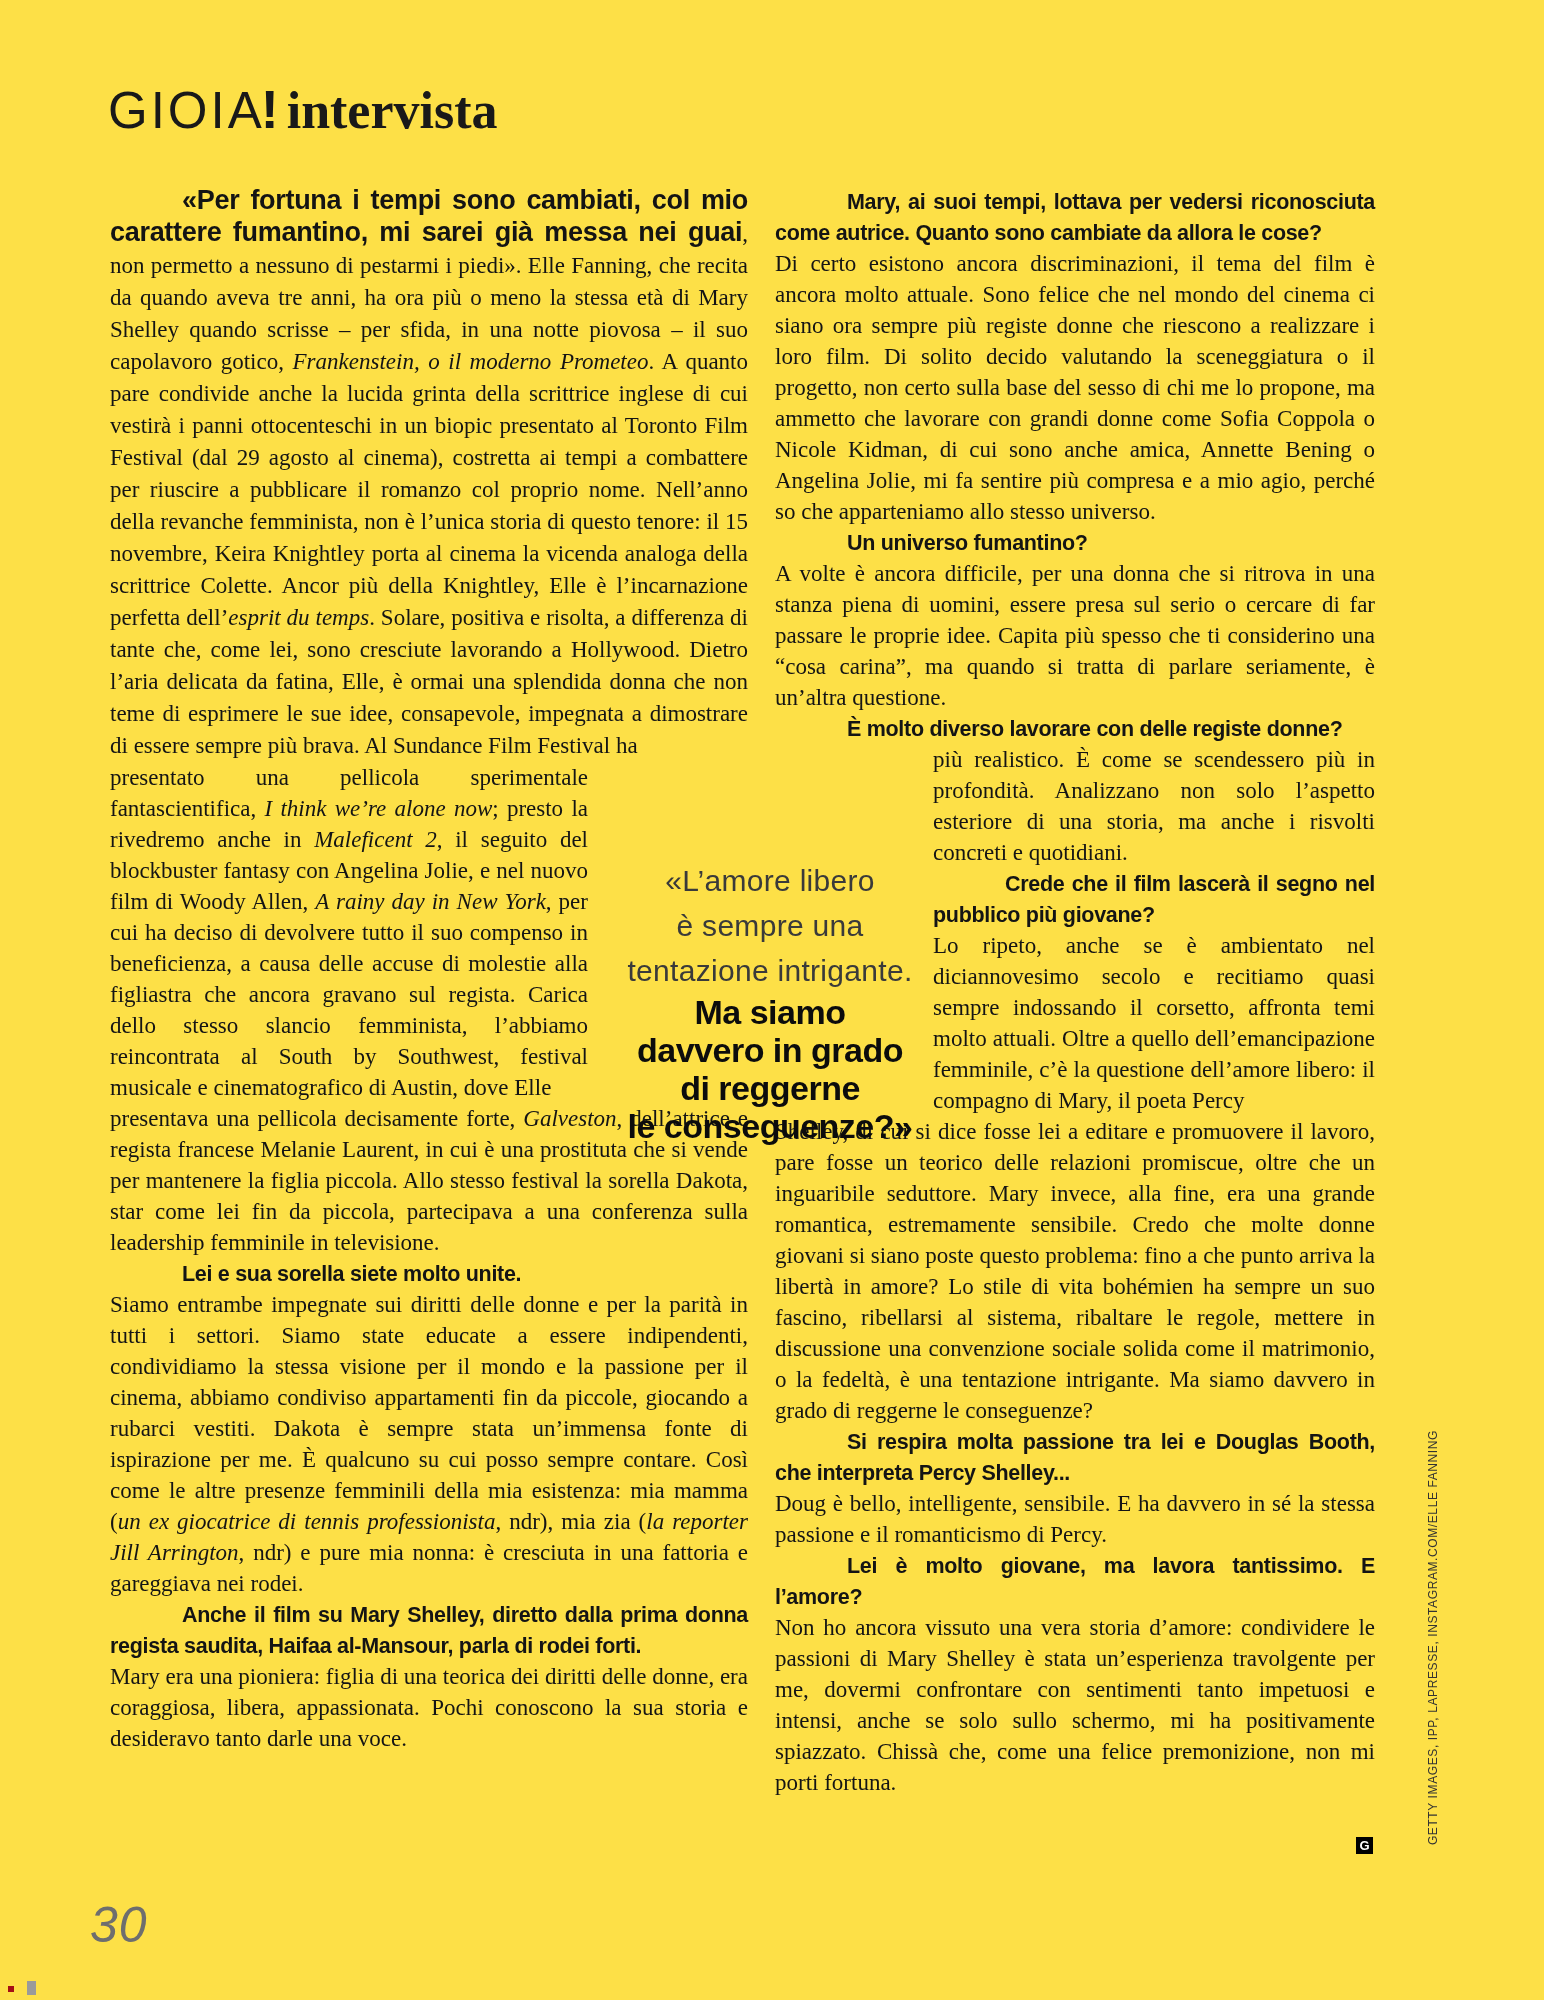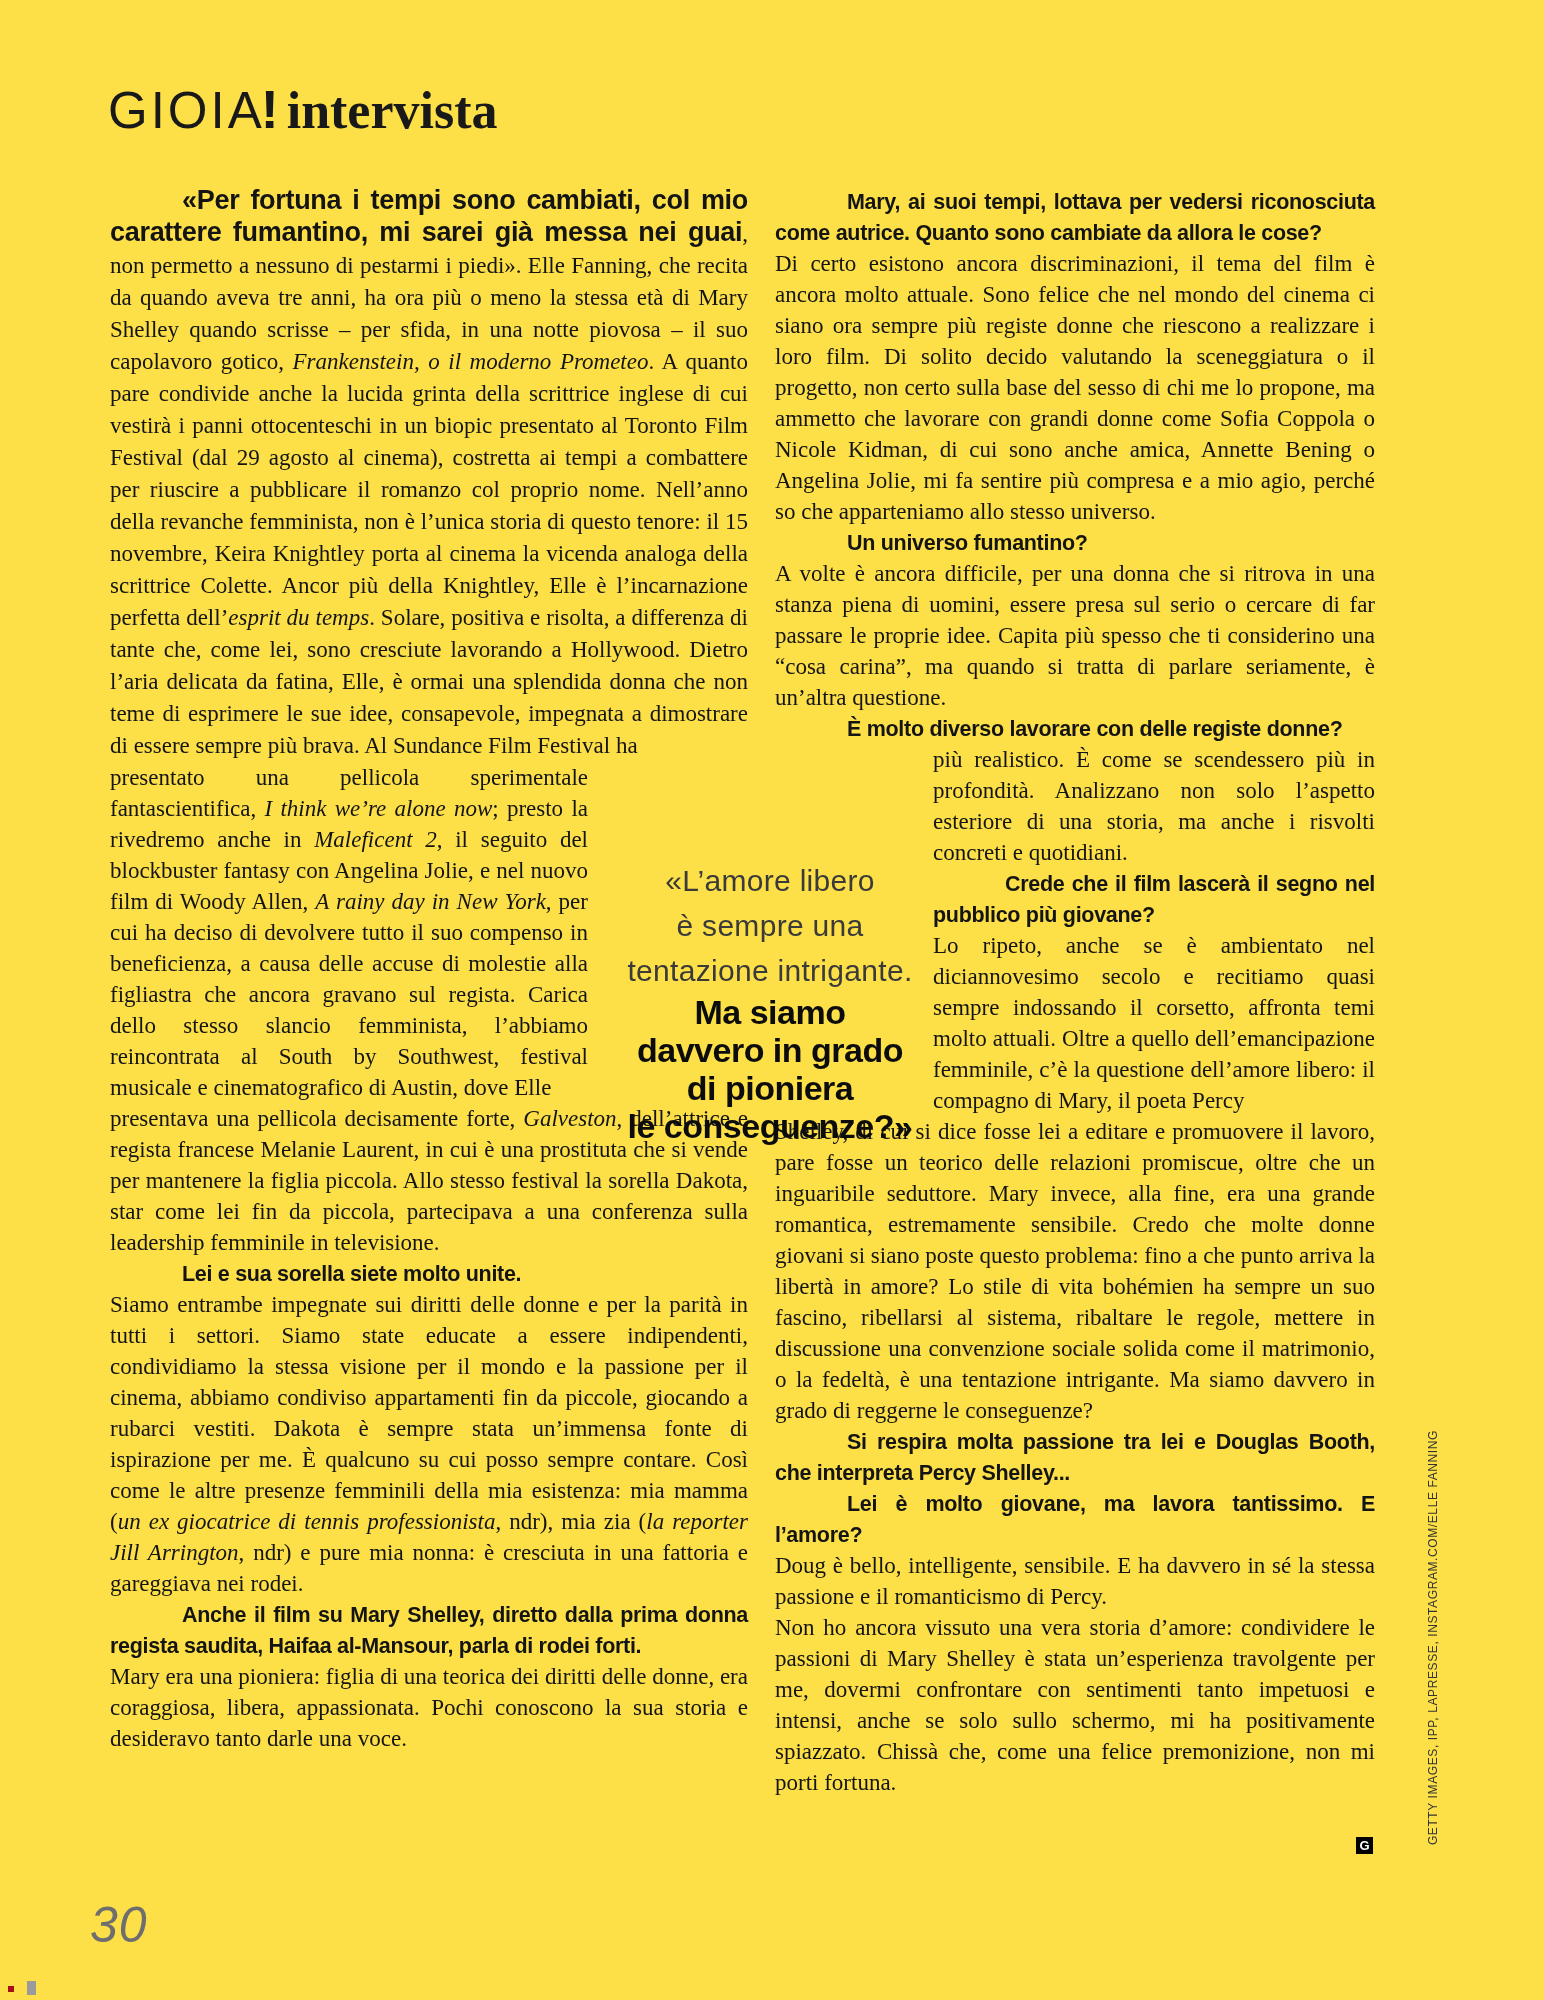--- a/index.html
+++ b/index.html
@@ -86,33 +86,33 @@
         <p class="para q"><span class="run-b">È molto diverso lavorare con delle registe donne?</span></p>
       </div>
       <div class="block narrow-left">
         <p class="para a"><span class="run-r">più realistico. È come se scendessero più in profondità. Analizzano non solo l’aspetto esteriore di una storia, ma anche i risvolti concreti e quotidiani.</span></p>
         <p class="para q"><span class="run-b">Crede che il film lascerà il segno nel pubblico più giovane?</span></p>
         <p class="para a"><span class="run-r">Lo ripeto, anche se è ambientato nel diciannovesimo secolo e recitiamo quasi sempre indossando il corsetto, affronta temi molto attuali. Oltre a quello dell’emancipazione femminile, c’è la questione dell’amore libero: il compagno di Mary, il poeta Percy</span></p>
       </div>
       <div class="block full">
         <p class="para a"><span class="run-r">Shelley, di cui si dice fosse lei a editare e promuovere il lavoro, pare fosse un teorico delle relazioni promiscue, oltre che un inguaribile seduttore. Mary invece, alla fine, era una grande romantica, estremamente sensibile. Credo che molte donne giovani si siano poste questo problema: fino a che punto arriva la libertà in amore? Lo stile di vita bohémien ha sempre un suo fascino, ribellarsi al sistema, ribaltare le regole, mettere in discussione una convenzione sociale solida come il matrimonio, o la fedeltà, è una tentazione intrigante. Ma siamo davvero in grado di reggerne le conseguenze?</span></p>
         <p class="para q"><span class="run-b">Si respira molta passione tra lei e Douglas Booth, che interpreta Percy Shelley...</span></p>
+        <p class="para a"><span class="run-r">Doug è bello, intelligente, sensibile. E ha davvero in sé la stessa passione e il romanticismo di Percy.</span></p>
         <p class="para q"><span class="run-b">Lei è molto giovane, ma lavora tantissimo. E l’amore?</span></p>
-        <p class="para a"><span class="run-r">Doug è bello, intelligente, sensibile. E ha davvero in sé la stessa passione e il romanticismo di Percy.</span></p>
         <p class="para a"><span class="run-r">Non ho ancora vissuto una vera storia d’amore: condividere le passioni di Mary Shelley è stata un’esperienza travolgente per me, dovermi confrontare con sentimenti tanto impetuosi e intensi, anche se solo sullo schermo, mi ha positivamente spiazzato. Chissà che, come una felice premonizione, non mi porti fortuna.</span></p>
       </div>
     </div>
 
   <div class="pull-quote">
       <div class="pq-light">«L’amore libero</div>
       <div class="pq-light">è sempre una</div>
       <div class="pq-light">tentazione intrigante.</div>
       <div class="pq-bold">Ma siamo</div>
       <div class="pq-bold">davvero in grado</div>
-      <div class="pq-bold">di pioniera</div>
+      <div class="pq-bold">di reggerne</div>
       <div class="pq-bold">le conseguenze?»</div>
     </div>
 
   <div class="credit">GETTY IMAGES, IPP, LAPRESSE, INSTAGRAM.COM/ELLE FANNING</div>
 
   <div class="page-number">30</div>
 
   <div class="end-mark">G</div>
 
   <div class="mark-red"></div>

